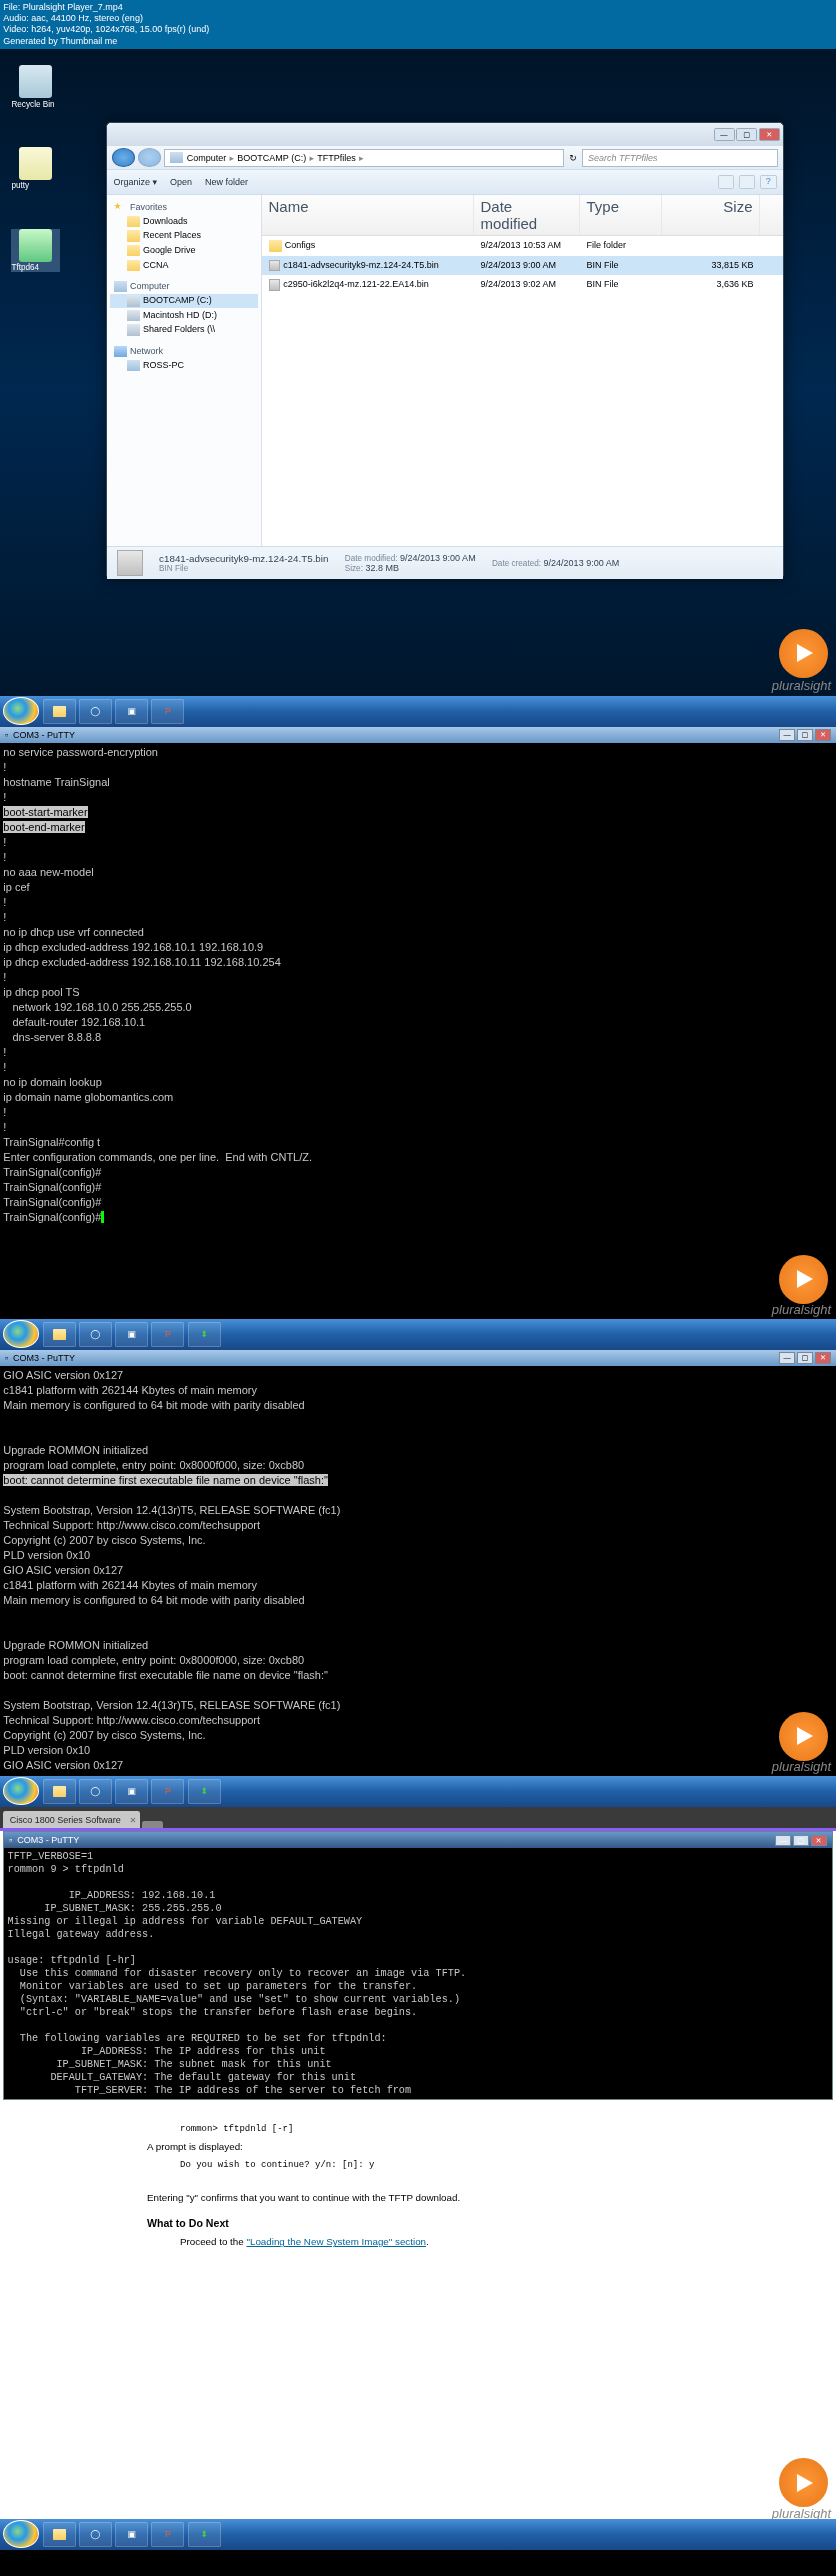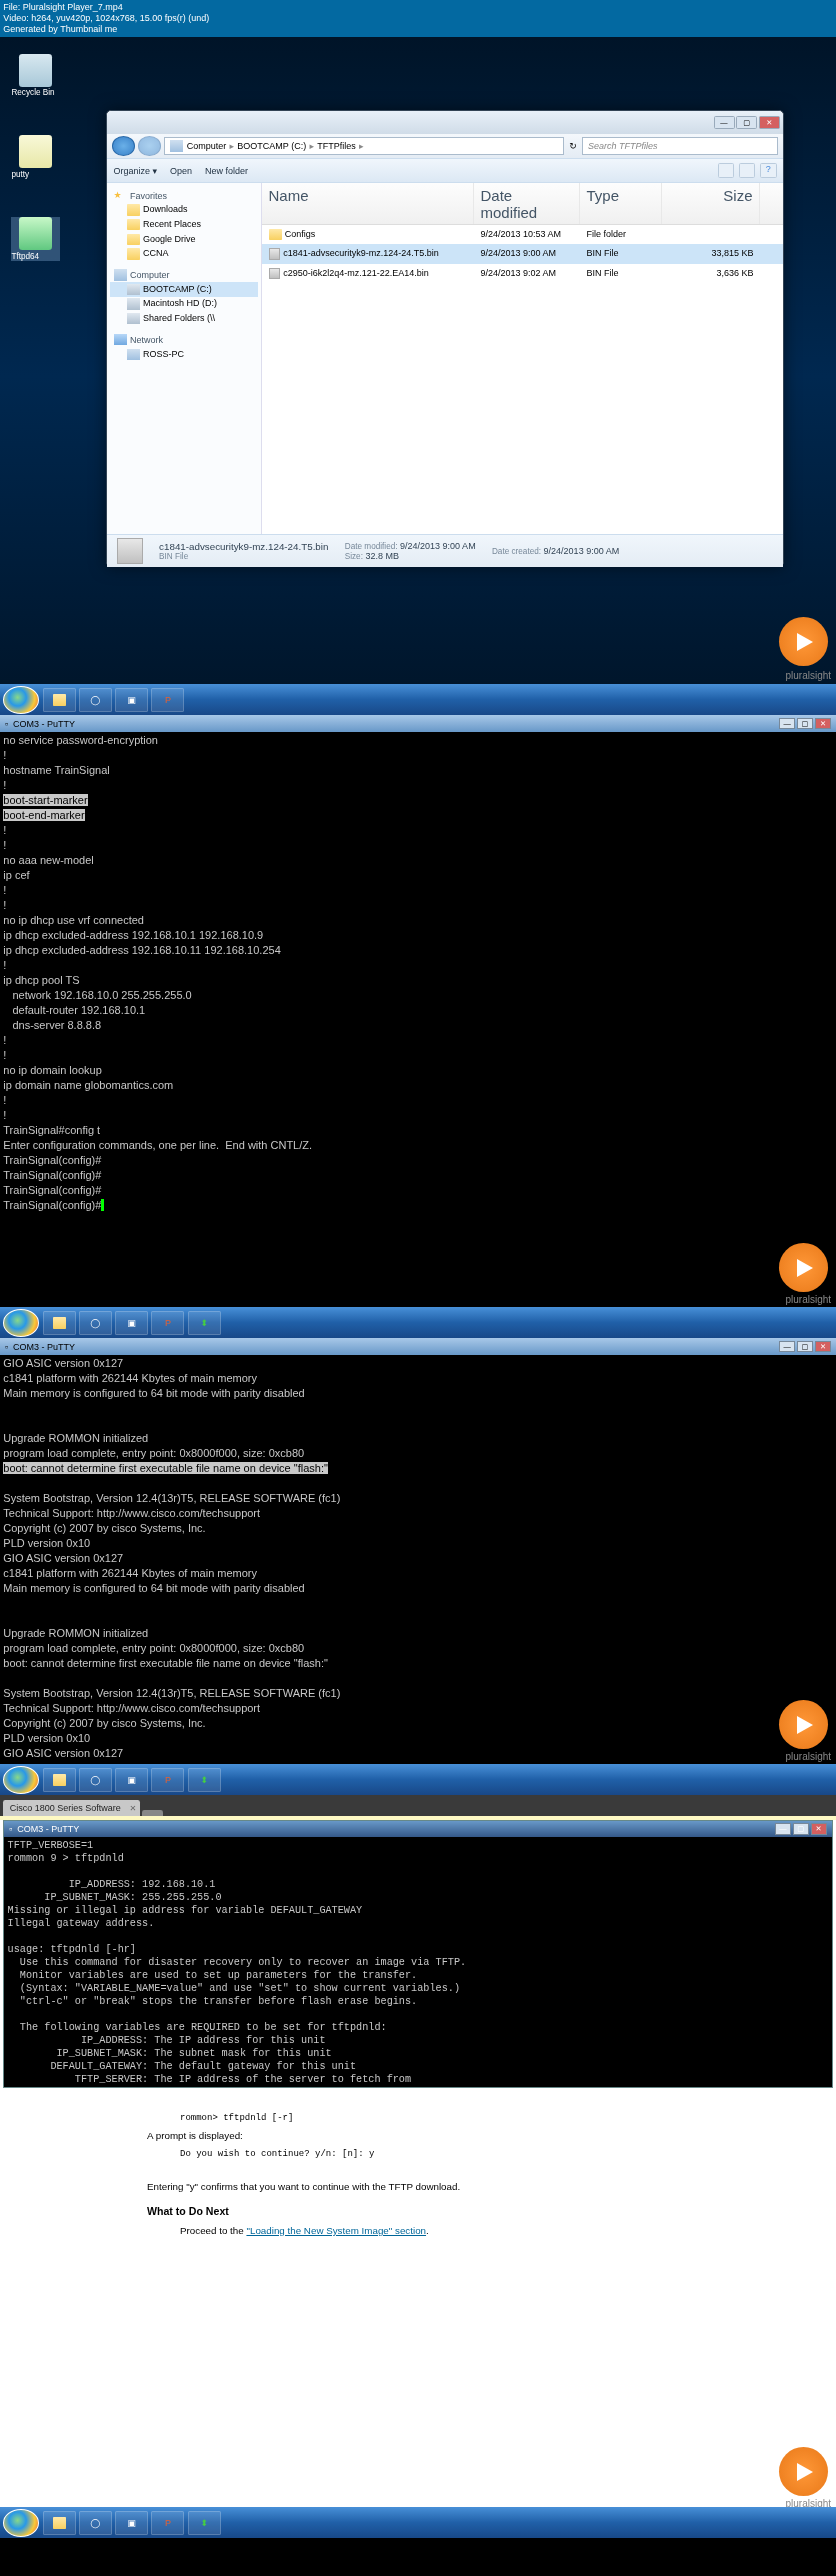--- a/index.html
+++ b/index.html
@@ -40,48 +40,49 @@
 .frow{display:flex;font-size:9px;padding:2.4px 0;color:#000}
 .frow.sel{background:#cce4f8}
 .frow div{padding:1.6px 6.5px}
 .frow .c1{display:flex;align-items:flex-start;gap:3.3px}
 .binf{width:11.4px;height:11.4px;background:linear-gradient(#e8e8e8,#c0c0c0);border:0.8px solid #aaa}
 .detpane{height:33px;background:linear-gradient(#f0f6fc,#e4ecf4);border-top:0.8px solid #cde;display:flex;align-items:center;padding:3.3px 9.8px;gap:16.3px;font-size:9px;color:#345}
 .detpane .fn{font-size:9.8px}
 .detpane .sub{color:#789;font-size:8.2px}
 .playbtn{position:absolute;right:8.2px;width:49px;height:49px;background:radial-gradient(#ff9838,#e87818);border-radius:50%;display:flex;align-items:center;justify-content:center}
 .playbtn::after{content:"";border-left:16.3px solid #fff;border-top:9.8px solid transparent;border-bottom:9.8px solid transparent;margin-left:4.1px}
-.wm{position:absolute;right:4.9px;font-size:10px;color:#888;}
+.wm{position:absolute;right:4.9px;font-size:13px;color:#888;font-style:italic}
 .taskbar{height:31px;background:linear-gradient(#4890d8,#2060a8,#184888);display:flex;align-items:center;padding:0 3.3px;gap:3.3px}
 .start{width:36px;height:28px;background:radial-gradient(circle at 40% 40%,#88d888,#2898e8,#f8c838,#e85838);border-radius:50%;border:0.8px solid #fff}
 .tbic{width:33px;height:24.5px;background:rgba(255,255,255,.1);border:0.8px solid rgba(255,255,255,.2);border-radius:1.6px;display:flex;align-items:center;justify-content:center}
 .putty{position:relative;background:#000}
 .pttl{height:16.3px;background:linear-gradient(#a8c8e8,#6898c8);display:flex;align-items:center;padding:0 4.9px;font-size:9px;color:#000;gap:4.9px}
 .pttl .wb{margin-left:auto;display:flex;gap:1.6px}
 .pttl .wb span{width:16.3px;height:11.4px;background:#d8e4f0;border:0.8px solid #789;font-size:7.3px;text-align:center}
 .pttl .wb span.x{background:#d46060;color:#fff}
 .term{font-family:'Courier New',monospace;font-size:11px;line-height:14px;padding:1.6px 3.3px;white-space:pre;color:#c8c8c8}
 .term .hl{background:#c8c8c8;color:#000}
 .term .cur{background:#0f0;color:#000}
 .doc{background:#fff;color:#000;padding:16.3px 147px;font-size:9.8px;line-height:14.7px}
 .doc h3{font-size:10.6px;font-weight:bold;margin:9.8px 0 4.9px}
 .doc .cmd{font-family:'Courier New',monospace;font-size:9px;margin:3.3px 0 3.3px 33px}
 .doc a{color:#069;text-decoration:underline}
-.browser{background:#fef9c3}
+.browser{background:#8b5cf6}
 .btabs{height:21px;background:#3a3a3a;display:flex;align-items:flex-end;padding:0 3.3px}
 .btab{background:#c8c8c8;padding:3.3px 19.6px 3.3px 6.5px;font-size:9px;color:#222;border-radius:2.4px 2.4px 0 0;margin-right:1.6px;position:relative}
 .btab .tx{position:absolute;right:4.1px;top:3.3px;font-size:8.2px;color:#666}
 .inner{margin:3.3px;border:0.8px solid #688;background:#000}
 .inner .term{font-size:10.2px;line-height:13px}
 </style>
 </head>
 <body>
 
 <div class="hdr">
 <div>File: Pluralsight Player_7.mp4</div>
+<div>Audio: aac, 44100 Hz, stereo (eng)</div>
 <div>Video: h264, yuv420p, 1024x768, 15.00 fps(r) (und)</div>
 <div>Generated by Thumbnail me</div>
 </div>
 
 <div class="desktop">
  <div class="dicon" style="top:16.3px;left:11.4px"><div class="ic" style="background:linear-gradient(#d8e8f0,#a8c8d8)"></div><span>Recycle Bin</span></div>
  <div class="dicon" style="top:98px;left:11.4px"><div class="ic" style="background:linear-gradient(#f8f8d8,#e8e8a8)"></div><span>putty</span></div>
  <div class="dicon" style="top:180px;left:11.4px;background:rgba(120,160,200,.4)"><div class="ic" style="background:linear-gradient(#c8f8c8,#60c880)"></div><span>Tftpd64</span></div>
 
  <div class="explorer">

